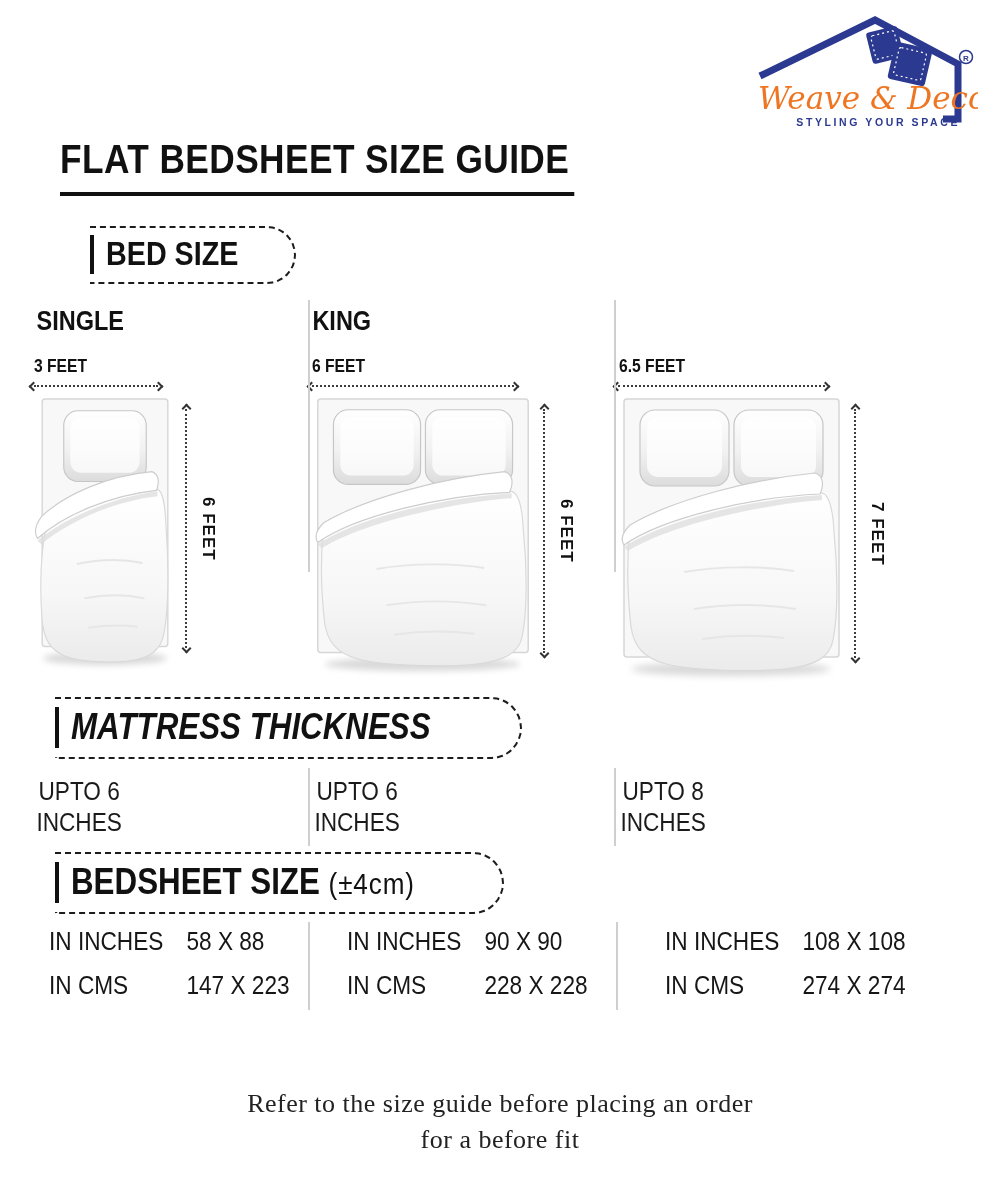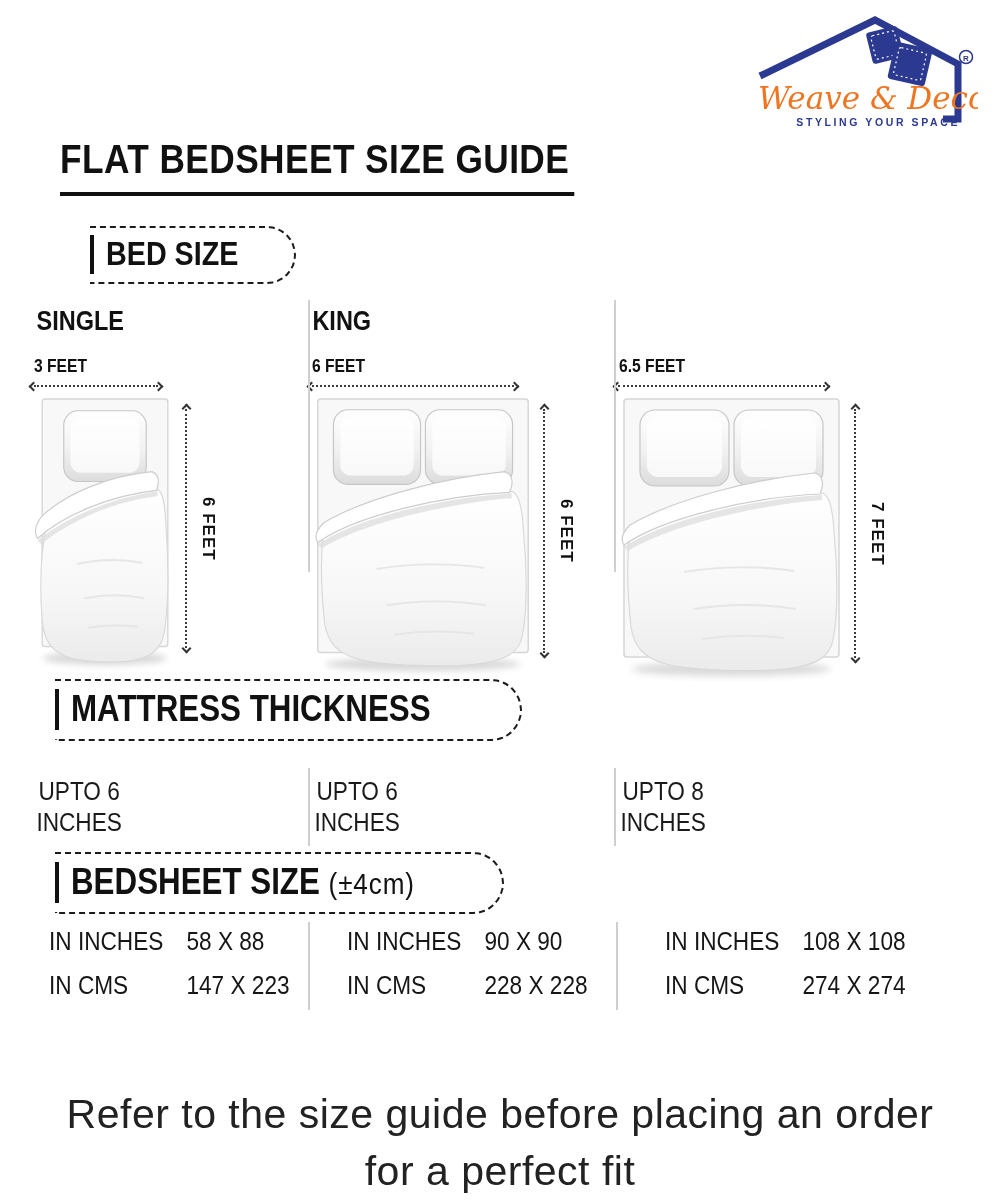--- a/index.html
+++ b/index.html
@@ -29,21 +29,21 @@
     border:2px dashed #1c1c1c; border-left:none;
     border-radius:0 34px 34px 0;
     display:flex; align-items:center;
     padding:7px 36px 9px 16px;
   }
   .pill::before {
     content:""; position:absolute; left:0; top:13%; height:72%; width:4px; background:#111;
   }
   .pill .pill-text { font-size:33px; font-weight:bold; }
   .pill-bedsize   { top:226px;margin-left:35px; }
-  .pill-mattress  { top:679px; }
+  .pill-mattress  { top:697px;font-style:italic; }
   .pill-bedsheet  { top:852px; }
   .pill-mattress .pill-text, .pill-bedsheet .pill-text { font-size:36px; }
   .tolerance { font-size:30px; font-weight:400; margin-left:10px; letter-spacing:1px; }
 
   
   .row {
     position:absolute; left:30px; width:915px;
     display:grid; grid-template-columns:278px 306px 331px;
   }
   .row > div { display:flex; flex-direction:column; align-items:flex-start; }
@@ -88,22 +88,22 @@
   .tcell-1 { padding-left:36px; }
   .tcell-2 { padding-left:48px; }
   .tcell-3 { padding-left:48px; }
 
   
   .vdiv { position:absolute; width:2px; background:#cfcfcf; }
 
   
   .footer {
     position:absolute; left:0; top:1086px; width:100%;
-    text-align:center; font-size:41px; line-height:1.38;
-    color:#222; letter-spacing:0.5px;
+    text-align:center; font-size:26px; line-height:1.38;
+    color:#222; letter-spacing:0.5px;font-family:Liberation Serif, serif;
   }
 
   .bed-svg { display:block; }
 </style>
 </head>
 <body>
 
 <div class="page">
 
   <svg width="0" height="0" style="position:absolute" aria-hidden="true">
@@ -324,16 +324,16 @@
 
   <div class="vdiv" style="left:308px; top:300px; height:272px;"></div>
   <div class="vdiv" style="left:614px; top:300px; height:272px;"></div>
   <div class="vdiv" style="left:308px; top:768px; height:78px;"></div>
   <div class="vdiv" style="left:614px; top:768px; height:78px;"></div>
   <div class="vdiv" style="left:308px; top:922px; height:88px;"></div>
   <div class="vdiv" style="left:616px; top:922px; height:88px;"></div>
 
   <div class="footer">
     <div>Refer to the size guide before placing an order</div>
-    <div>for a perfect fit</div>
+    <div>for a before fit</div>
   </div>
 
 </div>
 
 </body></html>

